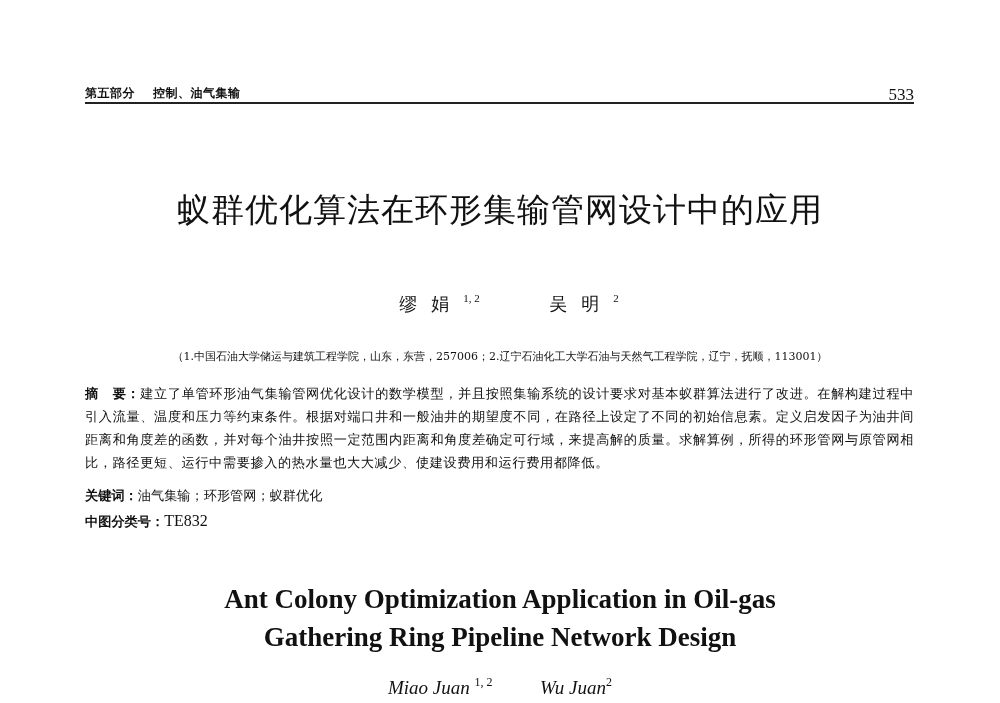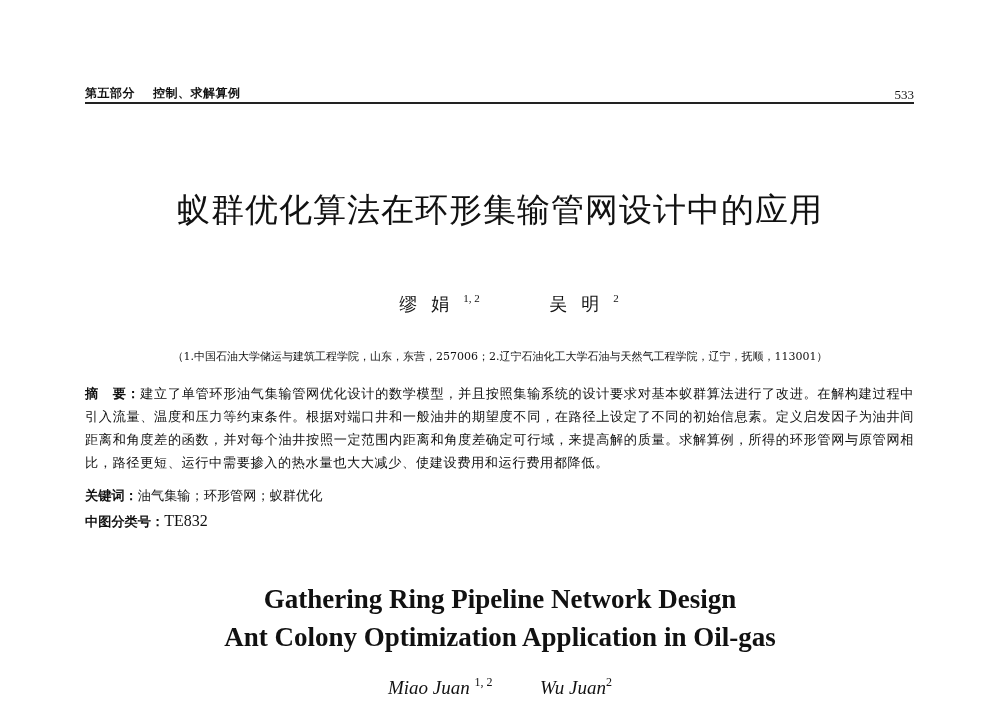--- a/index.html
+++ b/index.html
@@ -27,21 +27,21 @@
     }
     .running-header .section {
       font-family: "DejaVu Sans", sans-serif;
       font-weight: bold;
       font-size: 12px;
       letter-spacing: 0.5px;
     }
     .running-header .section .gap { display: inline-block; width: 18px; }
     .running-header .page-number {
       font-family: "Liberation Serif", serif;
-      font-size: 13px;
+      font-size: 17px;
       line-height: 15px;
     }
     .header-rule {
       position: absolute;
       left: 85px;
       right: 86px;
       top: 102px;
       height: 0;
       border-top: 2px solid #222222;
     }
@@ -123,21 +123,21 @@
       font-style: italic;
       font-size: 19px;
     }
     .en-authors sup { font-size: 12px; font-style: normal; vertical-align: 8px; }
     .en-authors .spacer { display: inline-block; width: 38px; }
   </style>
 </head>
 <body>
 
 <div class="running-header">
-  <span class="section"><span>第五部分</span><span class="gap"></span><span>控制、求解算例</span></span>
+  <span class="section"><span>第五部分</span><span class="gap"></span><span>控制、油气集输</span></span>
   <span class="page-number">533</span>
 </div>
 <div class="header-rule"></div>
 
 <h1 class="cn-title" style="margin:0;">蚁群优化算法在环形集输管网设计中的应用</h1>
 
 <div class="cn-authors">
   <span class="name">缪娟</span><sup>1, 2</sup>
   <span class="spacer"></span>
   <span class="name">吴明</span><sup>2</sup>
@@ -151,21 +151,21 @@
 
 <div class="meta-line keywords">
   <span class="label">关键词：</span><span>油气集输；环形管网；蚁群优化</span>
 </div>
 
 <div class="meta-line clc">
   <span class="label">中图分类号：</span><span class="value-latin">TE832</span>
 </div>
 
 <div class="en-title">
+  <div>Ant Colony Optimization Application in Oil-gas</div>
   <div>Gathering Ring Pipeline Network Design</div>
-  <div>Ant Colony Optimization Application in Oil-gas</div>
 </div>
 
 <div class="en-authors">
   <span>Miao Juan</span> <sup>1, 2</sup>
   <span class="spacer"></span>
   <span>Wu Juan</span><sup>2</sup>
 </div>
 
 </body></html>

